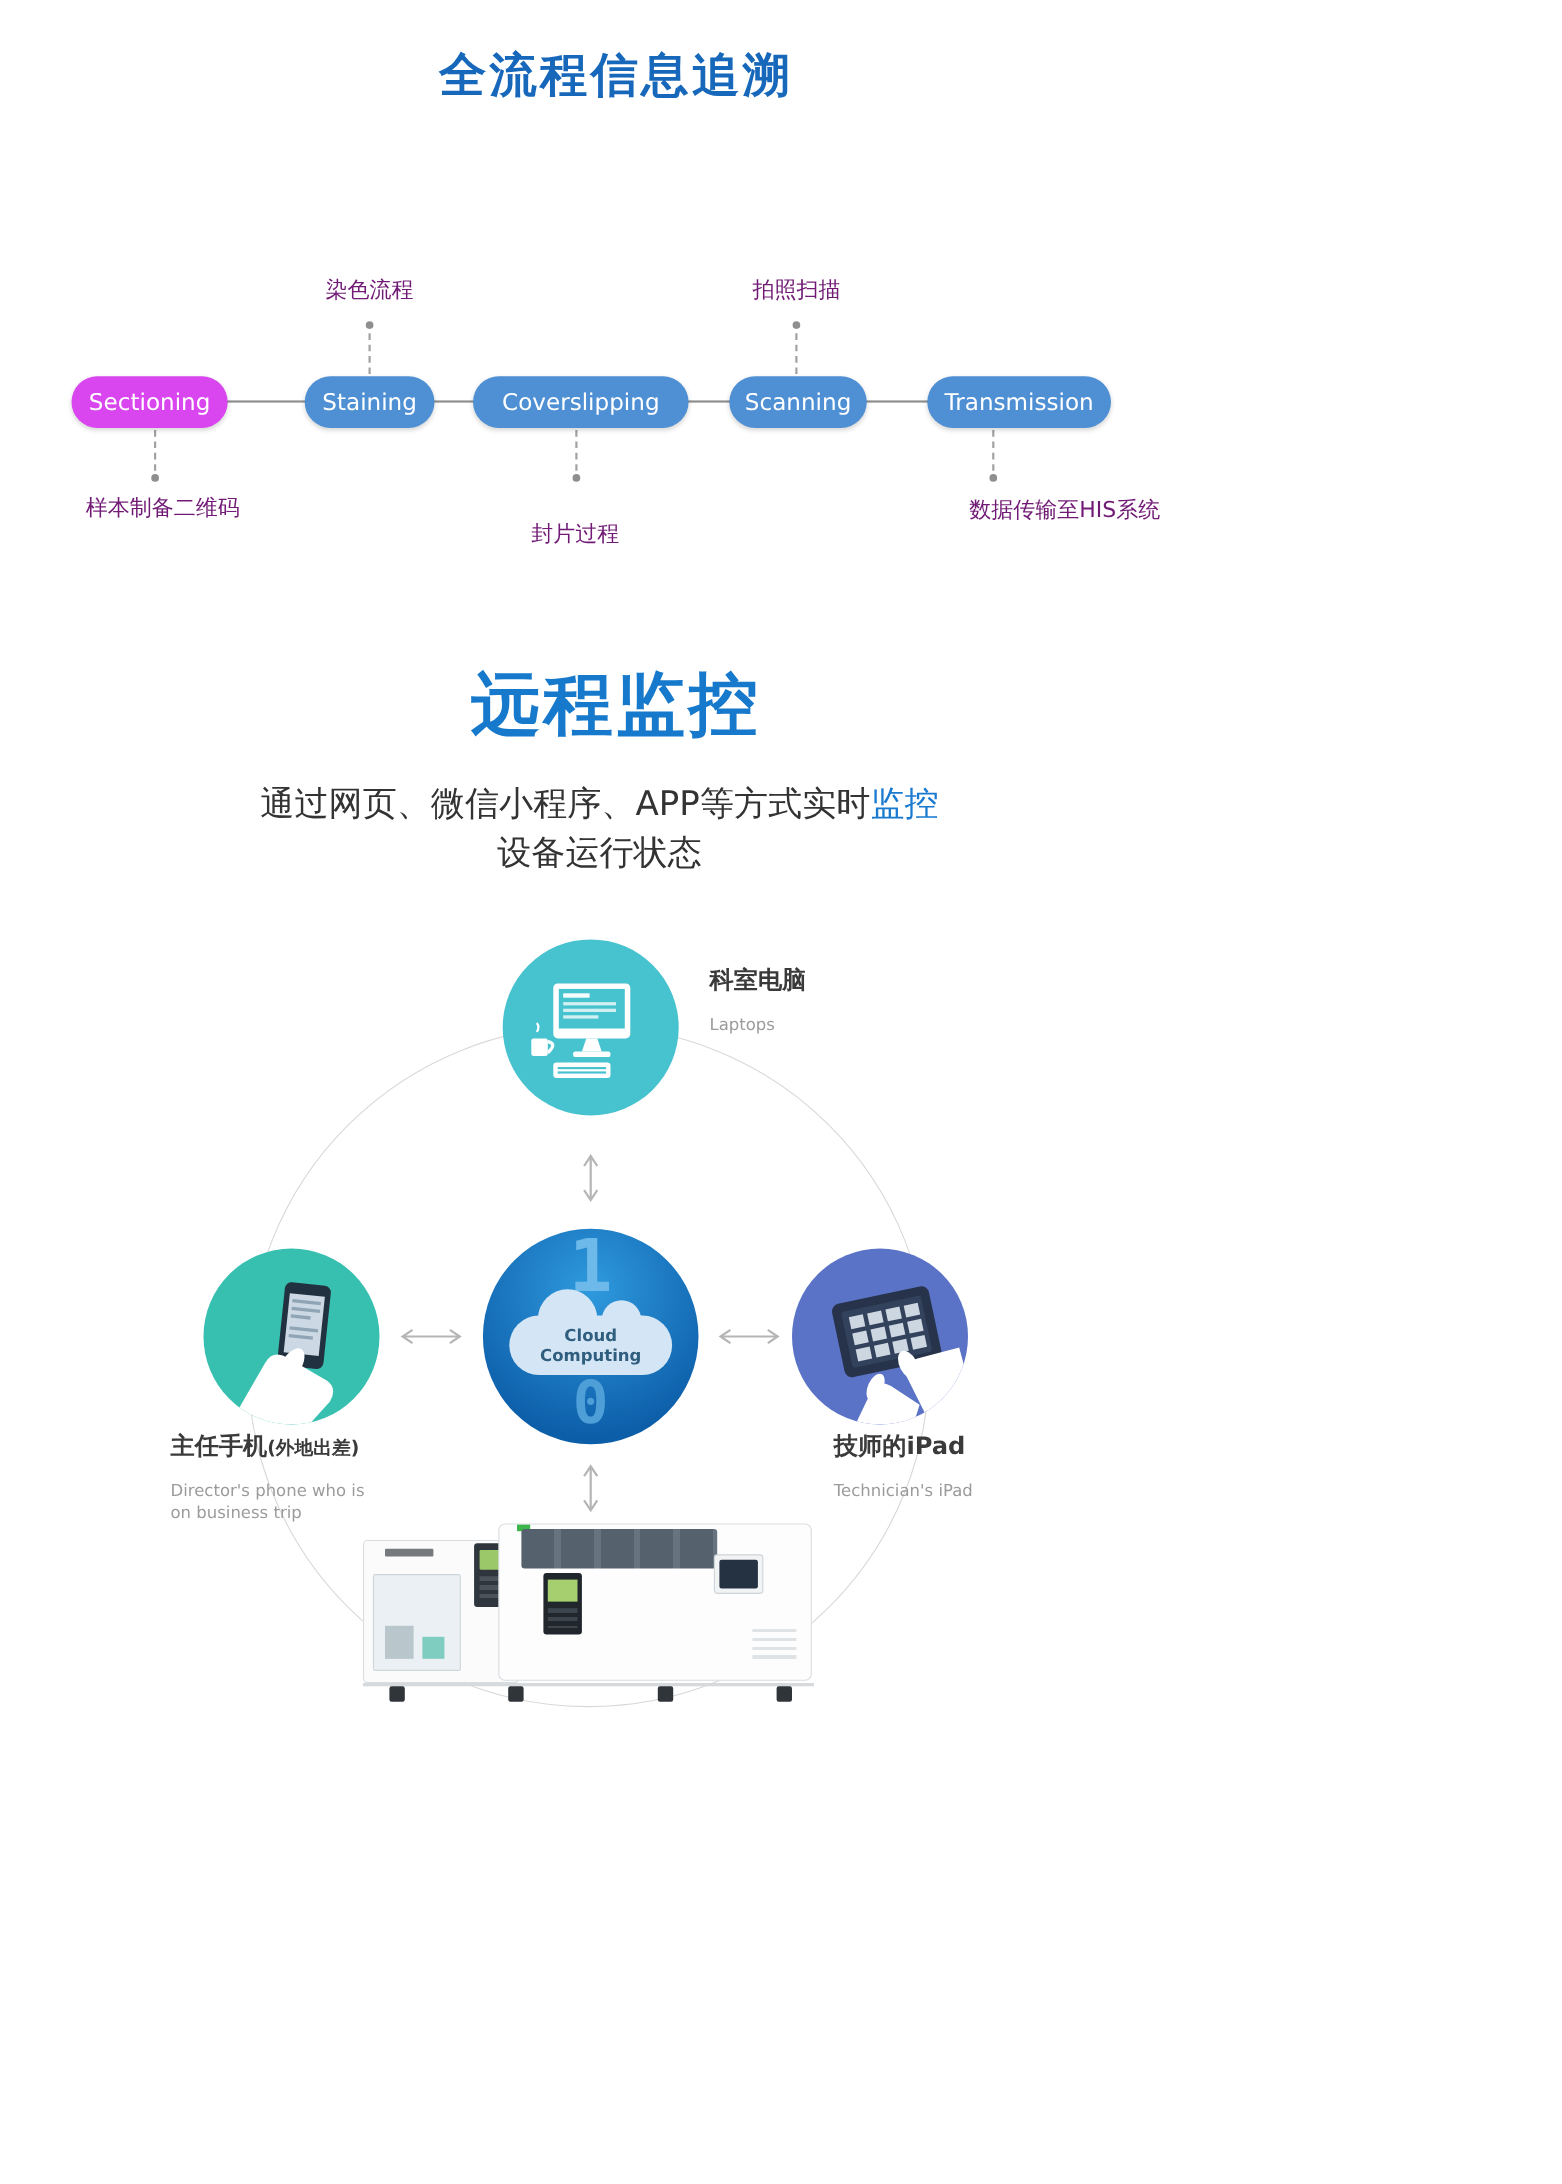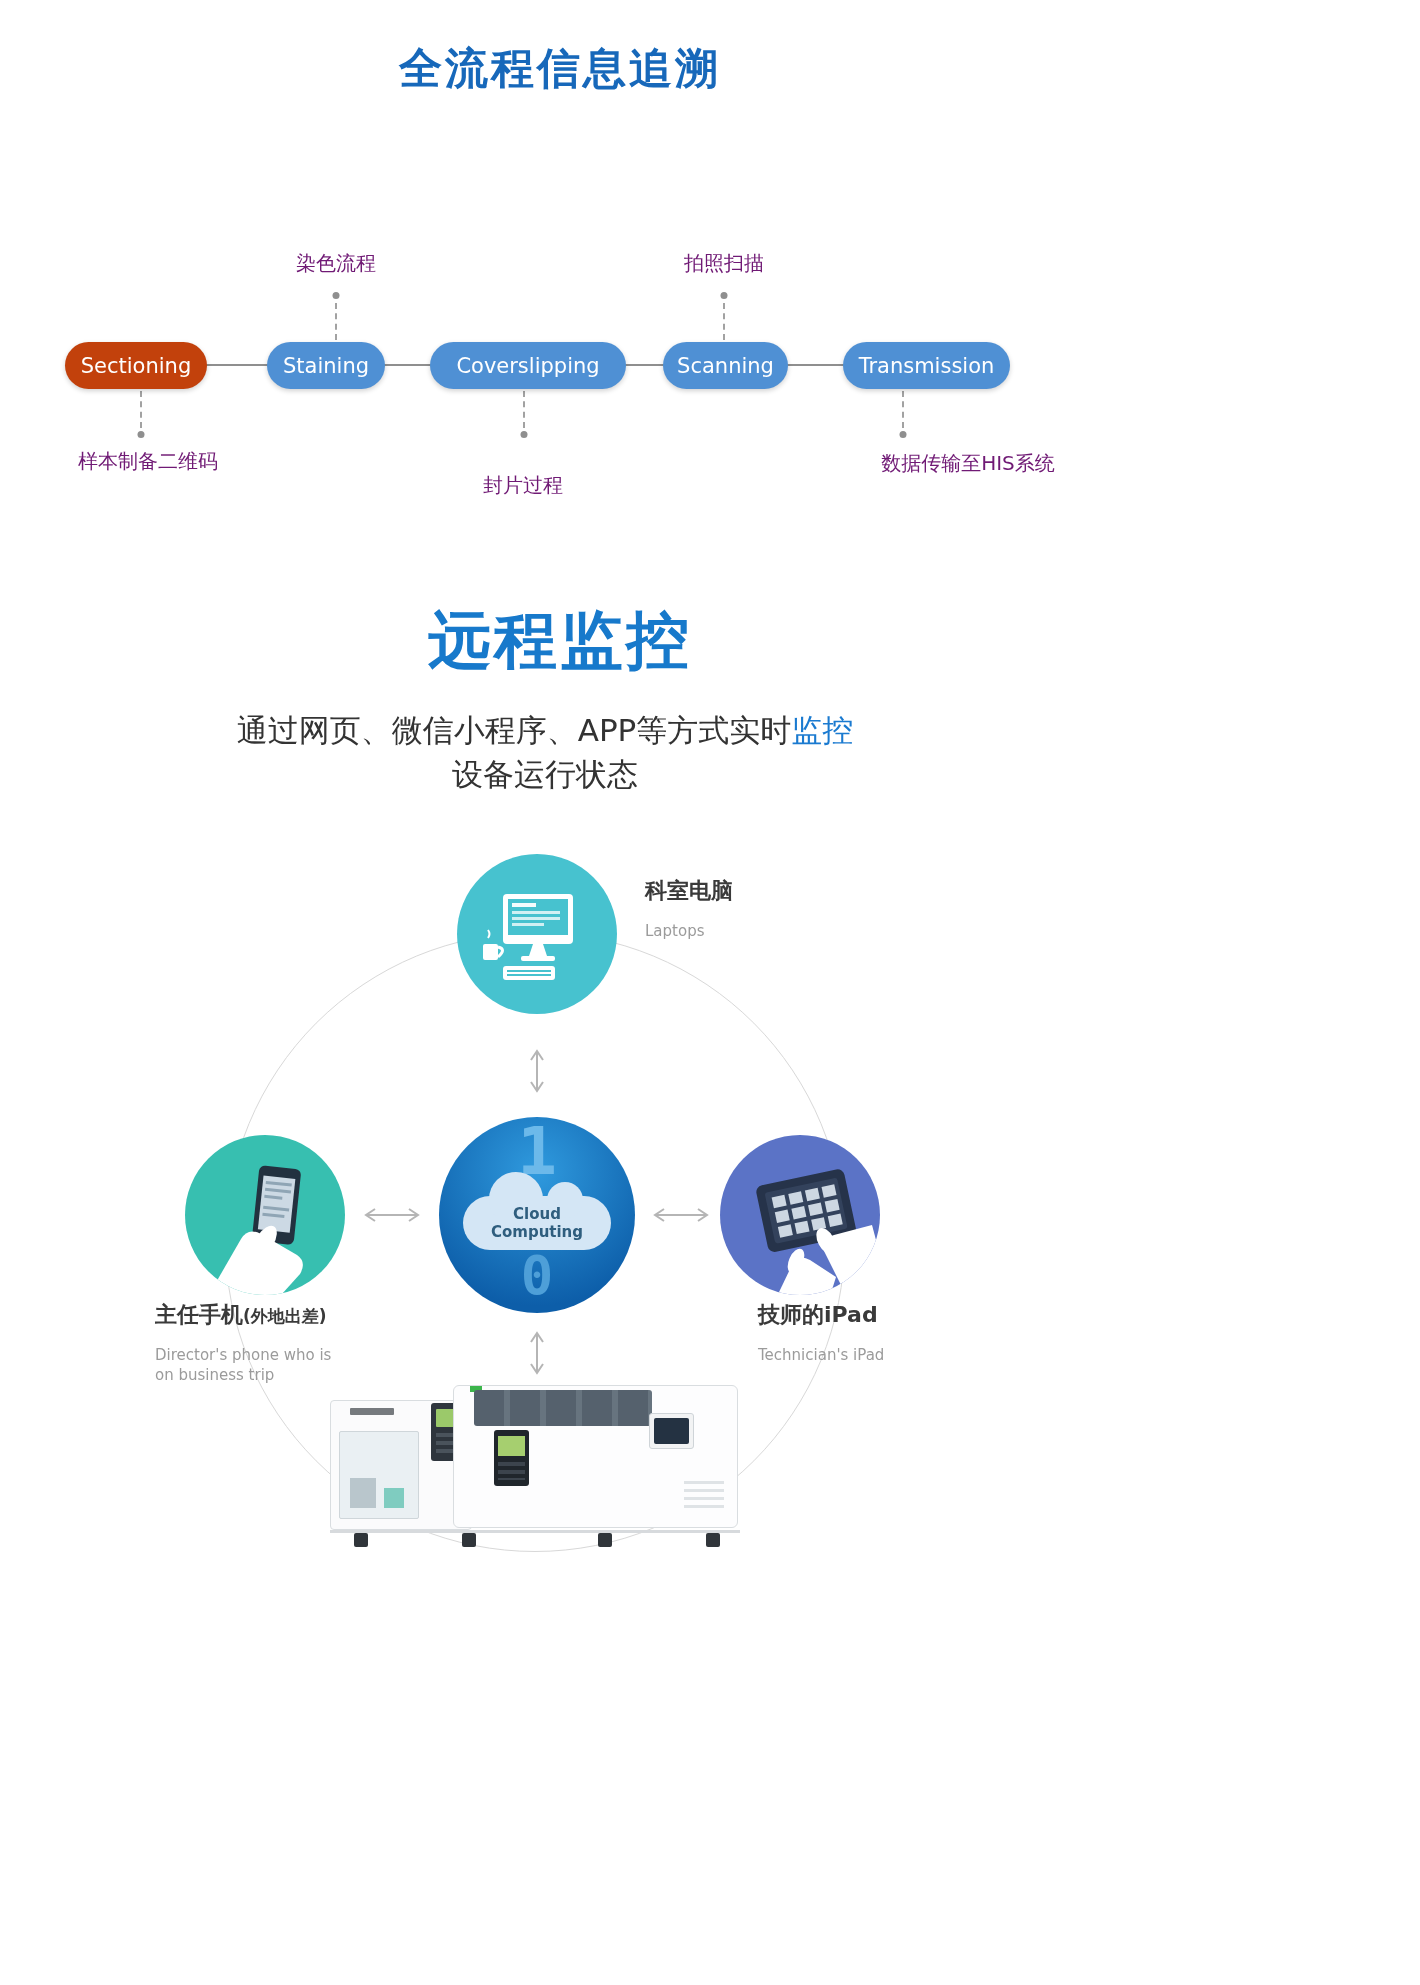--- a/index.html
+++ b/index.html
@@ -26,21 +26,21 @@
   .subtitle .hl { color:#1a7ad0; }
 
   
   .flow { position:absolute; left:0; top:248px; width:1120px; height:250px; }
   .flow .hline { position:absolute; left:136px; top:116px; width:790px; height:2px; background:#8f8f8f; }
   .pill {
     position:absolute; top:94px; height:47px; border-radius:24px;
     background:#4f90d4; color:#fff; display:flex; align-items:center; justify-content:center;
     font-size:21px; z-index:2; box-shadow:0 2px 5px rgba(0,0,0,.18); white-space:nowrap;
   }
-  .pill.dark { background:#c2410c; }
+  .pill.dark { background:#d946ef; }
   .note { position:absolute; transform:translateX(-50%); font-size:20px; color:#701a75; white-space:nowrap;text-align:center; }
   .cdot { position:absolute; width:7px; height:7px; border-radius:50%; background:#8f8f8f; transform:translateX(-50%); }
   .vdash { position:absolute; width:0; border-left:2px dashed #a2a2a2; transform:translateX(-50%); }
 
   
   .stage { position:absolute; left:0; top:850px; width:1120px; height:780px; }
   .bigring { position:absolute; left:225px; top:82px; width:620px; height:620px; border:1px solid #d8d8d8; border-radius:50%; }
 
   .node { position:absolute; width:160px; height:160px; border-radius:50%; overflow:hidden; z-index:2; }
   .node svg { position:absolute; inset:0; }
@@ -112,21 +112,21 @@
 
     <div class="note" style="left:336px; top:2px;">染色流程</div>
     <div class="note" style="left:724px; top:2px;">拍照扫描</div>
 
     <div class="cdot" style="left:336px; top:44px;"></div>
     <div class="vdash" style="left:336px; top:55px; height:37px;"></div>
     <div class="cdot" style="left:724px; top:44px;"></div>
     <div class="vdash" style="left:724px; top:55px; height:37px;"></div>
 
     <div class="pill dark" style="left:65px; width:142px;">Sectioning</div>
-    <div class="pill" style="left:267px; width:118px;">Staining</div>
+    <div class="pill" style="left:277px; width:118px;">Staining</div>
     <div class="pill" style="left:430px; width:196px;">Coverslipping</div>
     <div class="pill" style="left:663px; width:125px;">Scanning</div>
     <div class="pill" style="left:843px; width:167px;">Transmission</div>
 
     <div class="vdash" style="left:141px; top:143px; height:37px;"></div>
     <div class="cdot" style="left:141px; top:183px;"></div>
     <div class="note" style="left:148px; top:200px;">样本制备二维码</div>
 
     <div class="vdash" style="left:524px; top:143px; height:37px;"></div>
     <div class="cdot" style="left:524px; top:183px;"></div>

